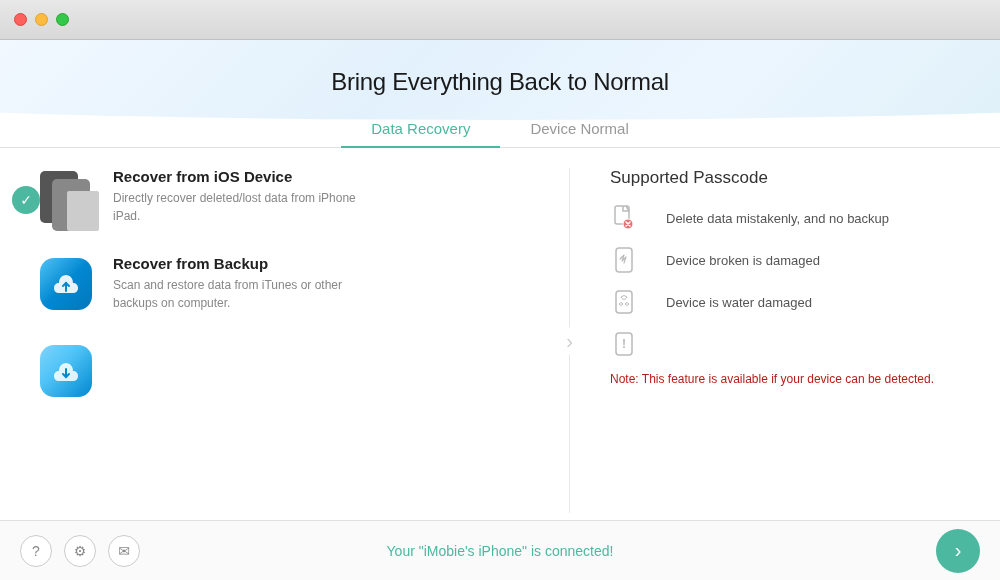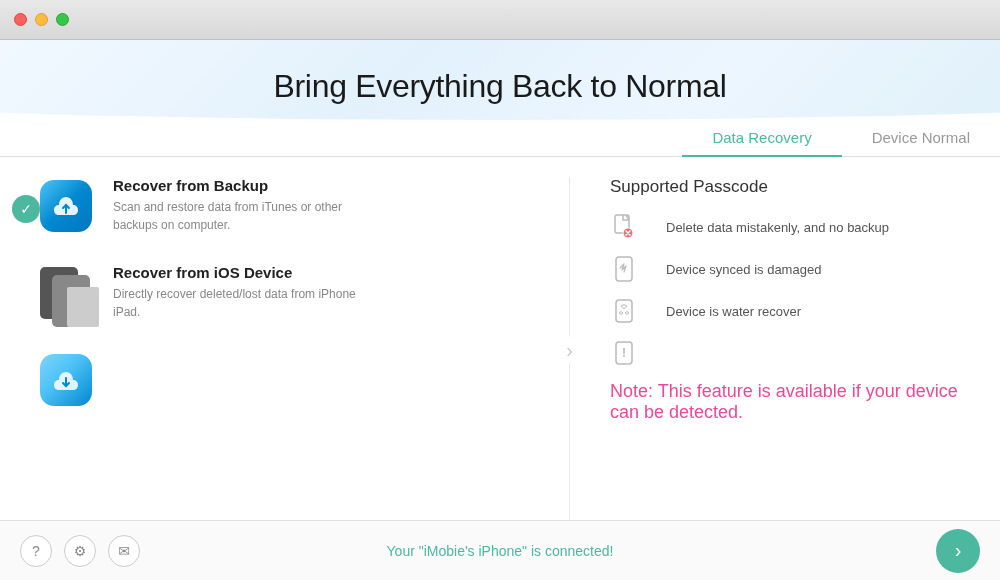--- a/index.html
+++ b/index.html
@@ -56,30 +56,30 @@
     }
 
     
     .header {
       text-align: center;
       padding-top: 28px;
       position: relative;
       z-index: 2;
     }
     .header-title {
-      font-size: 32px;
+      font-size: 24px;
       font-weight: 300;
       color: #1a1a1a;
       letter-spacing: -0.3px;
     }
 
     
     .tabs {
       display: flex;
-      justify-content: flex-end;
+      justify-content: center;
       margin-top: 16px;
       border-bottom: 1px solid #e0e0e0;
       position: relative;
     }
     .tab {
       padding: 8px 30px 10px;
       font-size: 15px;
       cursor: pointer;
       color: #999;
       position: relative;
@@ -269,22 +269,22 @@
       align-items: center;
       justify-content: center;
       color: #aaa;
     }
     .scenario-text {
       font-size: 13px;
       color: #555;
     }
 
     .note-text {
-      font-size: 18px;
-      color: #ec4899;
+      font-size: 12px;
+      color: #b91c1c;
       margin-top: 0;
     }
 
     
     .bottom-bar {
       width: 100%;
       height: 60px;
       background: #fafafa;
       border-top: 1px solid #e0e0e0;
       display: flex;
@@ -358,20 +358,35 @@
       <span>Device Normal</span>
     </div>
   </div>
 
   <div class="columns">
 
     <div class="left-col">
 
       <div class="check-circle">
         <span>✓</span>
+      </div>
+
+      <div class="recovery-item">
+        <div class="recovery-icon">
+          <div class="ios-icon">
+            <div class="device-back"></div>
+            <div class="device-front">
+              <div class="device-screen"></div>
+            </div>
+          </div>
+        </div>
+        <div class="item-text">
+          <h3>Recover from iOS Device</h3>
+          <p>Directly recover deleted/lost data from iPhone iPad.</p>
+        </div>
       </div>
 
       <div class="recovery-item">
         <div class="recovery-icon">
           <div class="backup-icon-wrap">
             <div class="backup-circle">
               <svg viewBox="0 0 30 30" fill="none" xmlns="http://www.w3.org/2000/svg">
                 <path d="M15 6 C15 6 8 6 8 14 C5 14 3 16 3 19 C3 22 5 24 8 24 L22 24 C25 24 27 22 27 19 C27 16 25 14 22 14 C22 6 15 6 15 6Z" fill="white" opacity="0.9"></path>
                 <path d="M12 17 L15 14 L18 17" stroke="#0288d1" stroke-width="2" fill="none" stroke-linecap="round"></path>
                 <path d="M15 14 L15 22" stroke="#0288d1" stroke-width="2" stroke-linecap="round"></path>
@@ -380,35 +395,20 @@
           </div>
         </div>
         <div class="item-text">
           <h3>Recover from Backup</h3>
           <p>Scan and restore data from iTunes or other backups on computer.</p>
         </div>
       </div>
 
       <div class="recovery-item">
         <div class="recovery-icon">
-          <div class="ios-icon">
-            <div class="device-back"></div>
-            <div class="device-front">
-              <div class="device-screen"></div>
-            </div>
-          </div>
-        </div>
-        <div class="item-text">
-          <h3>Recover from iOS Device</h3>
-          <p>Directly recover deleted/lost data from iPhone iPad.</p>
-        </div>
-      </div>
-
-      <div class="recovery-item">
-        <div class="recovery-icon">
           <div class="icloud-wrap">
             <div class="icloud-circle">
               <svg viewBox="0 0 32 32" fill="none" xmlns="http://www.w3.org/2000/svg">
                 <path d="M16 8 C16 8 9 8 9 16 C6 16 4 18 4 21 C4 24 6 26 9 26 L23 26 C26 26 28 24 28 21 C28 18 26 16 23 16 C23 8 16 8 16 8Z" fill="white" opacity="0.85"></path>
                 <path d="M13 19 L16 22 L19 19" stroke="#0288d1" stroke-width="2" fill="none" stroke-linecap="round"></path>
                 <path d="M16 22 L16 14" stroke="#0288d1" stroke-width="2" stroke-linecap="round"></path>
               </svg>
             </div>
           </div>
         </div>
@@ -433,34 +433,34 @@
         <span class="scenario-text">Delete data mistakenly, and no backup</span>
       </div>
 
       <div class="scenario-item">
         <div class="scenario-icon">
           <svg width="22" height="26" viewBox="0 0 22 26" fill="none" xmlns="http://www.w3.org/2000/svg">
             <rect x="3" y="1" width="16" height="24" rx="3" stroke="#bbb" stroke-width="1.5" fill="white"></rect>
             <path d="M7 12 L11 8 L9 14 L13 10 L11 16" stroke="#bbb" stroke-width="1.2" stroke-linecap="round" stroke-linejoin="round"></path>
           </svg>
         </div>
-        <span class="scenario-text">Device synced is damaged</span>
+        <span class="scenario-text">Device broken is damaged</span>
       </div>
 
 
       <div class="scenario-item">
         <div class="scenario-icon">
           <svg width="22" height="26" viewBox="0 0 22 26" fill="none" xmlns="http://www.w3.org/2000/svg">
             <rect x="3" y="2" width="16" height="22" rx="3" stroke="#bbb" stroke-width="1.5" fill="white"></rect>
             <path d="M8 8 Q11 5 14 8 Q11 13 8 8Z" stroke="#bbb" stroke-width="1" fill="none"></path>
             <path d="M6 15 Q8 12 10 15 Q8 18 6 15Z" stroke="#bbb" stroke-width="1" fill="none"></path>
             <path d="M12 15 Q14 12 16 15 Q14 18 12 15Z" stroke="#bbb" stroke-width="1" fill="none"></path>
           </svg>
         </div>
-        <span class="scenario-text">Device is water recover</span>
+        <span class="scenario-text">Device is water damaged</span>
       </div>
 
       <div class="scenario-item">
         <div class="scenario-icon">
           <svg width="22" height="26" viewBox="0 0 22 26" fill="none" xmlns="http://www.w3.org/2000/svg">
             <rect x="3" y="2" width="16" height="22" rx="3" stroke="#bbb" stroke-width="1.5" fill="white"></rect>
             <text x="11" y="17" font-size="12" fill="#bbb" text-anchor="middle" font-weight="bold">!</text>
           </svg>
         </div>
       </div>

